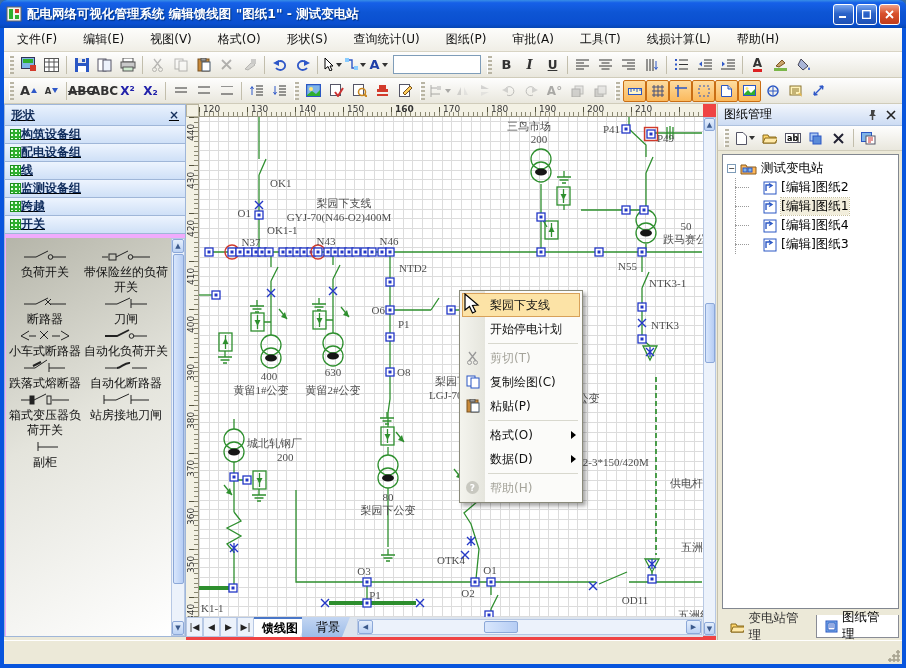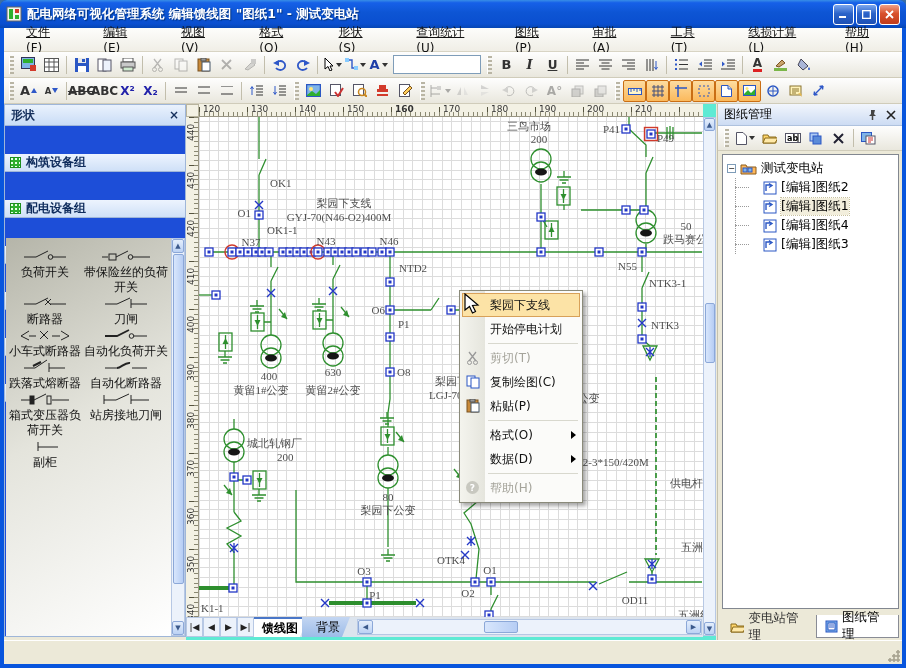--- a/index.html
+++ b/index.html
@@ -10,63 +10,63 @@
     background:linear-gradient(180deg,#388EE7 0%,#1660E8 10%,#0D55D4 45%,#0A4FD0 85%,#0646B4 100%);
     display:flex;align-items:center;padding:0 6px;color:#fff;}
   #titlebar .ttl{font-weight:bold;font-size:12.5px;text-shadow:1px 1px 1px #00327E;margin-left:5px;white-space:nowrap;overflow:hidden;flex:1;}
   .winbtn{width:21px;height:21px;margin-left:2px;border-radius:3px;border:1px solid #fff;
     background:linear-gradient(180deg,#7CA7EE,#2B63C9 45%,#1D50B5);display:flex;align-items:center;justify-content:center;
     color:#fff;font-size:11px;font-weight:bold;line-height:1;}
   .winbtn.close{background:linear-gradient(180deg,#F0A086,#D9512C 45%,#C13C1B);}
   
   #menubar{position:absolute;left:4px;top:28px;width:898px;height:24px;background:linear-gradient(180deg,#FDFDFB,#F0EEE6);
     display:flex;align-items:center;border-bottom:1px solid #D8D4C4;}
-  #menubar .mi{padding:3px 22px;color:#111;text-decoration:underline;}
+  #menubar .mi{padding:3px 13px;color:#111;}
   .tbrow{position:absolute;left:4px;width:898px;height:26px;background:linear-gradient(180deg,#FEFEFE,#E9E7DD);
     display:flex;align-items:center;border-bottom:1px solid #D0CCBA;padding:0 2px;}
   #toolbar1{top:52px;} #toolbar2{top:78px;}
   .grip{width:5px;height:18px;margin:0 3px;background:repeating-linear-gradient(180deg,#B9B5A4 0 2px,transparent 2px 4px);border-left:1px solid #fff;}
   .tsep{width:1px;height:18px;background:#C2BEAC;margin:0 3px;}
   .tb{width:23px;height:22px;display:flex;align-items:center;justify-content:center;border-radius:2px;position:relative;color:#333;}
   .tb.dis{opacity:.38;filter:grayscale(1);}
   .tb.tog{background:linear-gradient(180deg,#FDDCA0,#FBB95C);border:1px solid #C96E14;}
   .car{width:0;height:0;border-left:3px solid transparent;border-right:3px solid transparent;border-top:4px solid #333;margin-left:2px;}
   .glyphB{font-weight:bold;font-size:13px;} .glyphI{font-style:italic;font-family:"DejaVu Serif",serif;font-size:13px;font-weight:bold;}
   .glyphU{text-decoration:underline;font-weight:bold;font-size:12px;}
   .redA{font-weight:bold;font-size:12px;border-bottom:3px solid #D22;line-height:1;}
   .grnBr{border-bottom:3px solid #7AB648;line-height:1;}
   .fontbox{width:88px;height:19px;border:1px solid #7F9DB9;background:#fff;margin:0 3px;font-size:11px;padding:1px 3px;}
   .small{font-size:8.5px;} .abc{font-size:12px;font-weight:bold;letter-spacing:0;text-align:center;}
   .strike{text-decoration:line-through;}
   
   #main{position:absolute;left:4px;top:104px;width:898px;height:536px;background:#ECE9D8;}
   
-  #shapes{position:absolute;left:0;top:0;width:182px;height:533px;background:#1d4ed8;border:1px solid #9FB6D8;}
+  #shapes{position:absolute;left:0;top:0;width:182px;height:533px;background:#f0abfc;border:1px solid #9FB6D8;text-decoration:underline;}
   #shapes .hd{height:21px;background:linear-gradient(180deg,#EAF2FD,#C9DCF6);display:flex;align-items:center;padding:0 6px;
     border-bottom:1px solid #9FB6D8;}
   #shapes .hd .t{font-weight:bold;color:#16305C;flex:1;}
   #shapes .hd .x{color:#16305C;font-weight:bold;font-size:12px;}
-  .grp{height:18px;display:flex;align-items:center;gap:5px;padding:0 5px;border-bottom:1px solid #9FB6D8;
-    background:linear-gradient(180deg,#EDF4FE,#CFE0F7);font-weight:bold;color:#0F2C5C;margin-top:28px;}
+  .grp{height:18px;display:flex;align-items:center;padding:0 5px;border-bottom:1px solid #9FB6D8;
+    background:linear-gradient(180deg,#EDF4FE,#CFE0F7);font-weight:bold;color:#0F2C5C;}
   .gicon{width:11px;height:11px;border:1px solid #1E8F1E;background:
      linear-gradient(90deg,transparent 0 2px,#2FAF2F 2px 4px,transparent 4px 6px,#2FAF2F 6px 8px,transparent 8px),
      linear-gradient(180deg,transparent 0 2px,#2FAF2F 2px 4px,transparent 4px 6px,#2FAF2F 6px 8px,transparent 8px),#E8FFE8;}
   #shapeItems{position:absolute;left:1px;top:133px;width:166px;height:398px;
     background:linear-gradient(150deg,#B5B5A9 0%,#E4E4DC 45%,#FFFFFF 100%);
     display:grid;grid-template-columns:78px 84px;align-content:start;padding-top:10px;}
   .shp{display:flex;flex-direction:column;align-items:center;text-align:center;color:#111;font-size:12px;line-height:1.25;}
   .shp svg{margin-bottom:3px;}
   
   .sb{position:absolute;background:#ECF2FB;border:1px solid #B7C8E4;}
   .sbBtn{position:absolute;left:0;width:100%;background:linear-gradient(180deg,#E4EEFC,#BCD2F4);border:1px solid #8CA8D8;
     border-radius:2px;color:#3C5A8C;font-size:7px;display:flex;align-items:center;justify-content:center;}
   .sbThumb{position:absolute;left:1px;background:linear-gradient(90deg,#D8E6FC,#B6CDF4);border:1px solid #8CA8D8;border-radius:2px;}
   .sbH .sbBtn{top:0;height:100%;width:15px;}
   
-  #canvasCol{position:absolute;left:182px;top:0;width:530px;height:536px;background:#5eead4;}
+  #canvasCol{position:absolute;left:182px;top:0;width:530px;height:536px;background:#ef4444;}
   #corner{position:absolute;left:0;top:0;width:13px;height:13px;background:#F3F1E4;border:1px solid #B8B49E;}
   #hruler{position:absolute;left:13px;top:0;width:504px;height:13px;background:#F3F1E4;border-bottom:1px solid #9A9684;
     background-image:repeating-linear-gradient(90deg,#8A8872 0 1px,transparent 1px 4.8px),repeating-linear-gradient(90deg,#55533F 0 1px,transparent 1px 48px);
     background-size:100% 4px,100% 9px;background-position:bottom,bottom;background-repeat:no-repeat;}
   #hruler span{position:absolute;top:0;font-size:9px;color:#333;}
   #vruler{position:absolute;left:0;top:13px;width:13px;height:500px;background:#F3F1E4;border-right:1px solid #9A9684;
     background-image:repeating-linear-gradient(180deg,#8A8872 0 1px,transparent 1px 4.8px),repeating-linear-gradient(180deg,#55533F 0 1px,transparent 1px 48px);
     background-size:4px 100%,9px 100%;background-position:right,right;background-repeat:no-repeat;}
   #vruler div{position:absolute;left:-4px;width:20px;height:12px;font-size:9px;color:#333;transform:rotate(-90deg);}
   #sheet{position:absolute;left:13px;top:13px;width:504px;height:500px;background:#fff;overflow:hidden;

